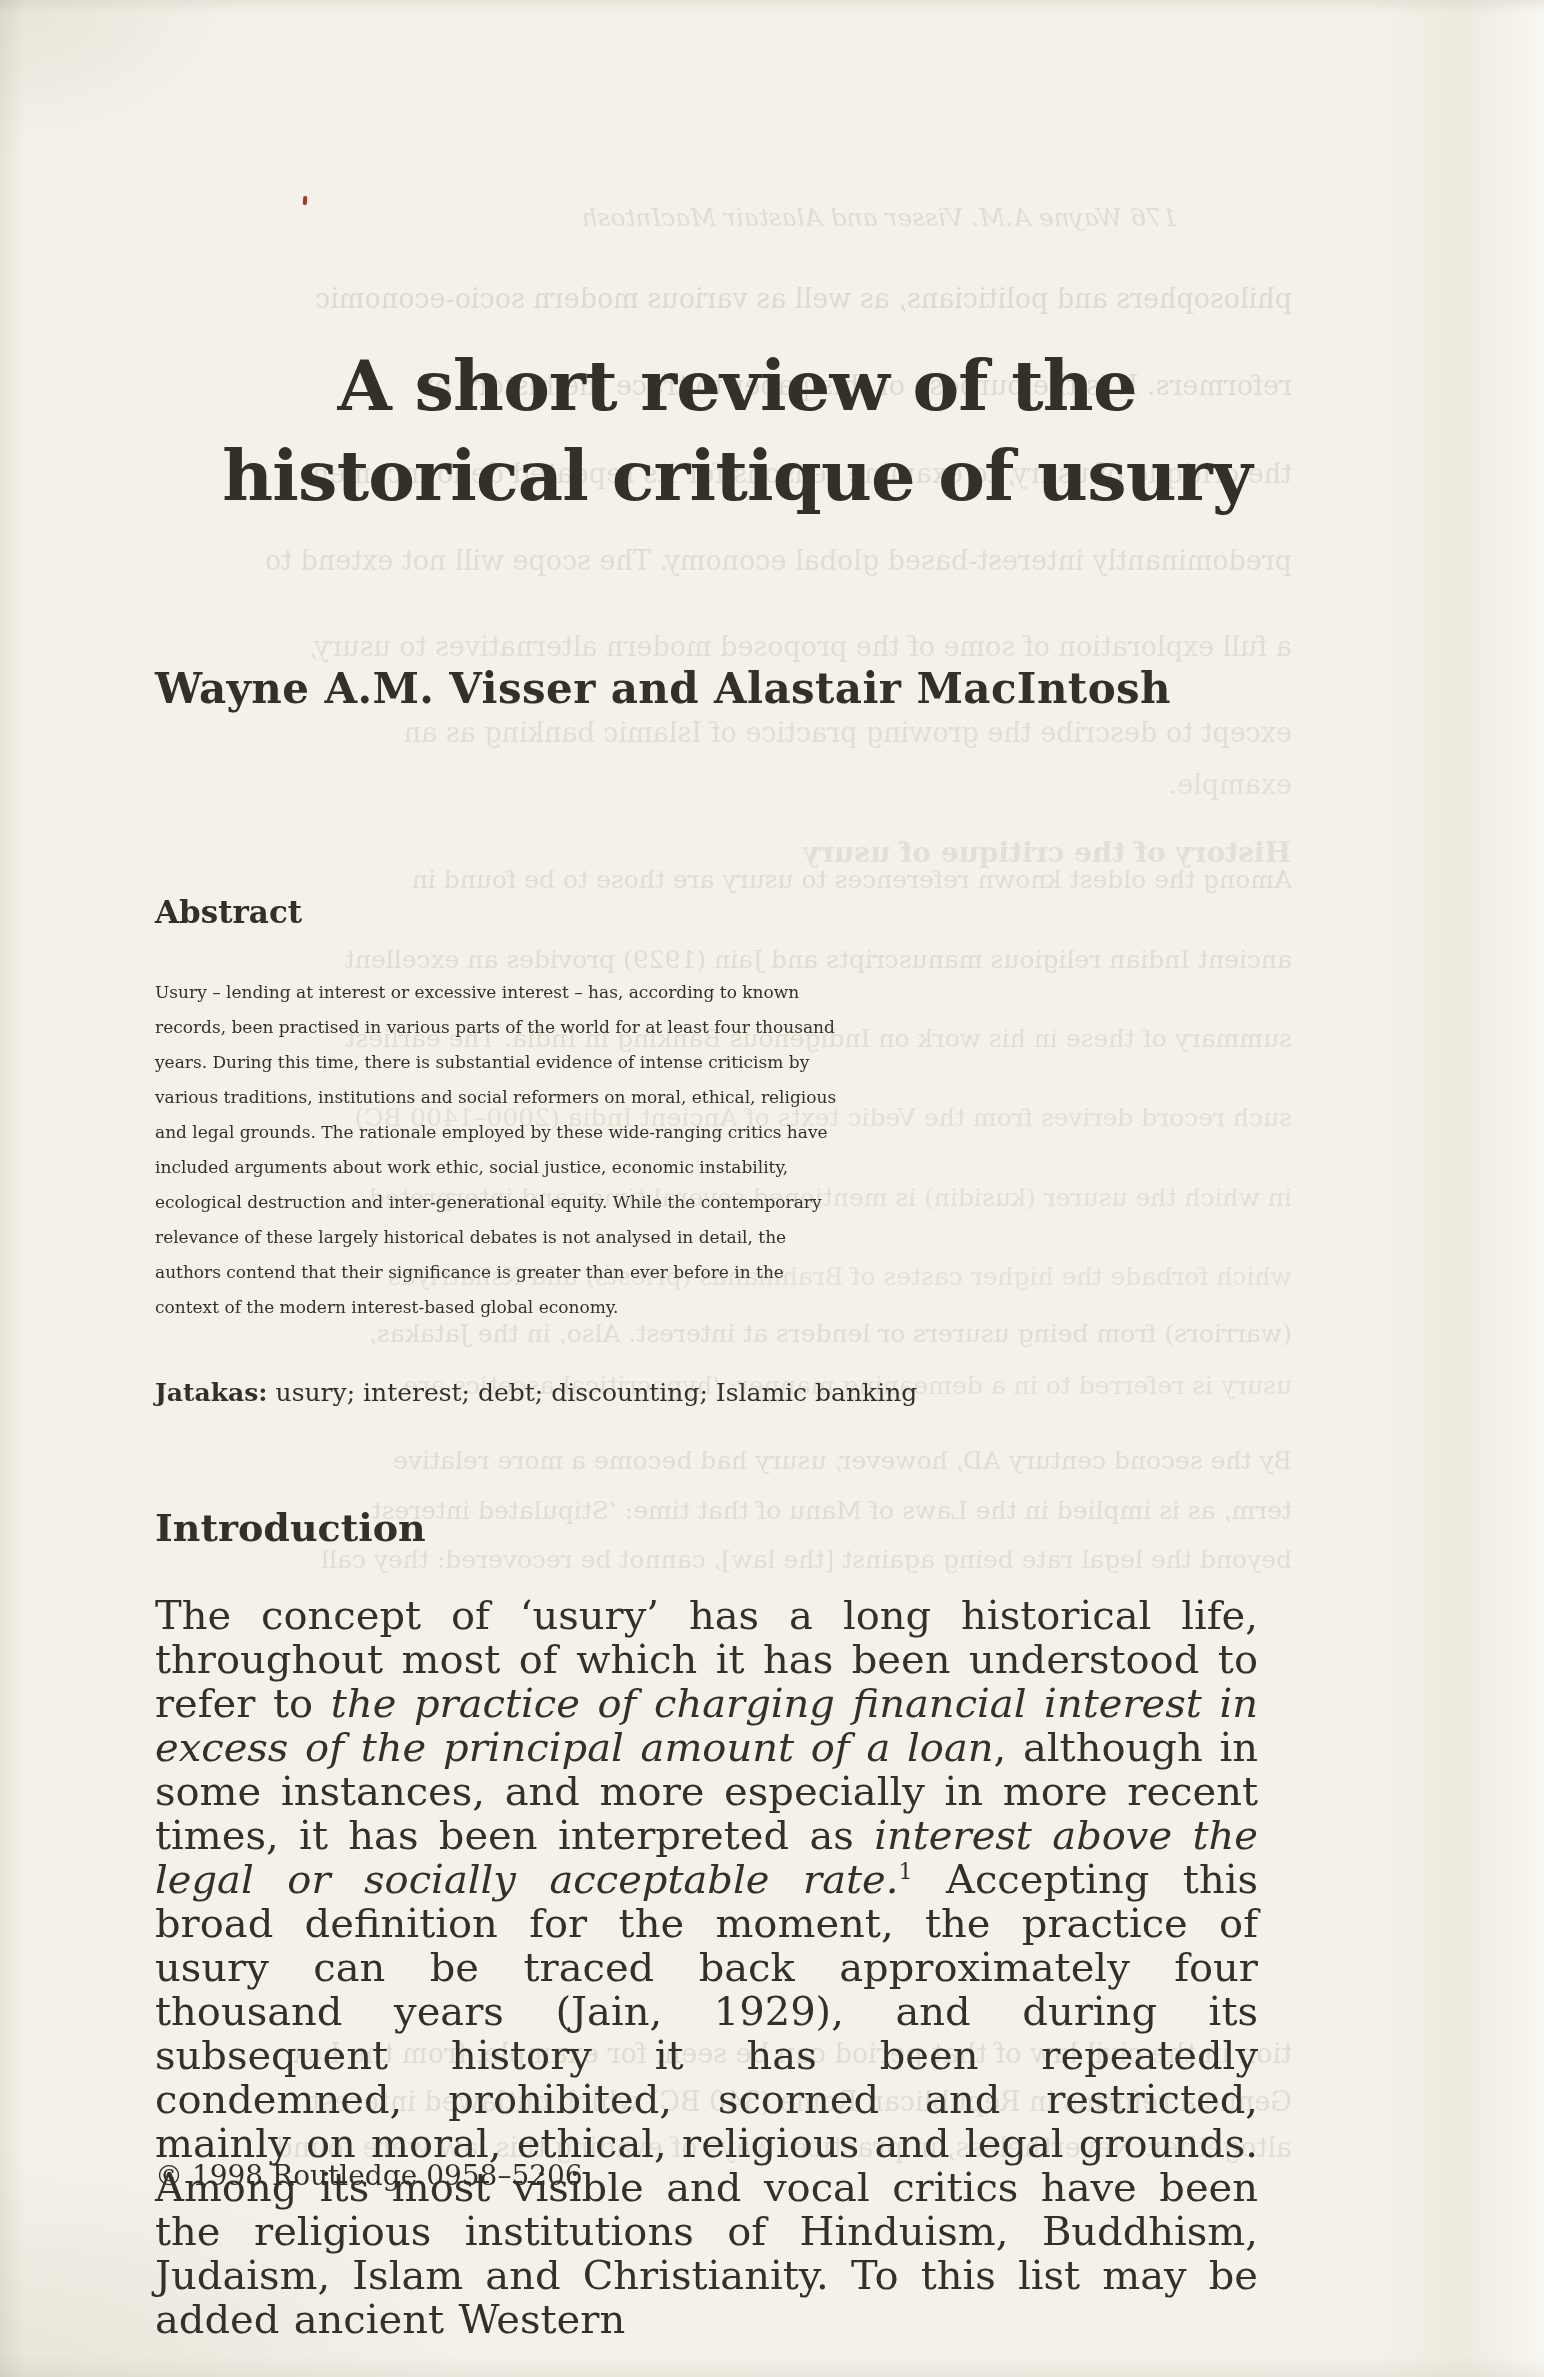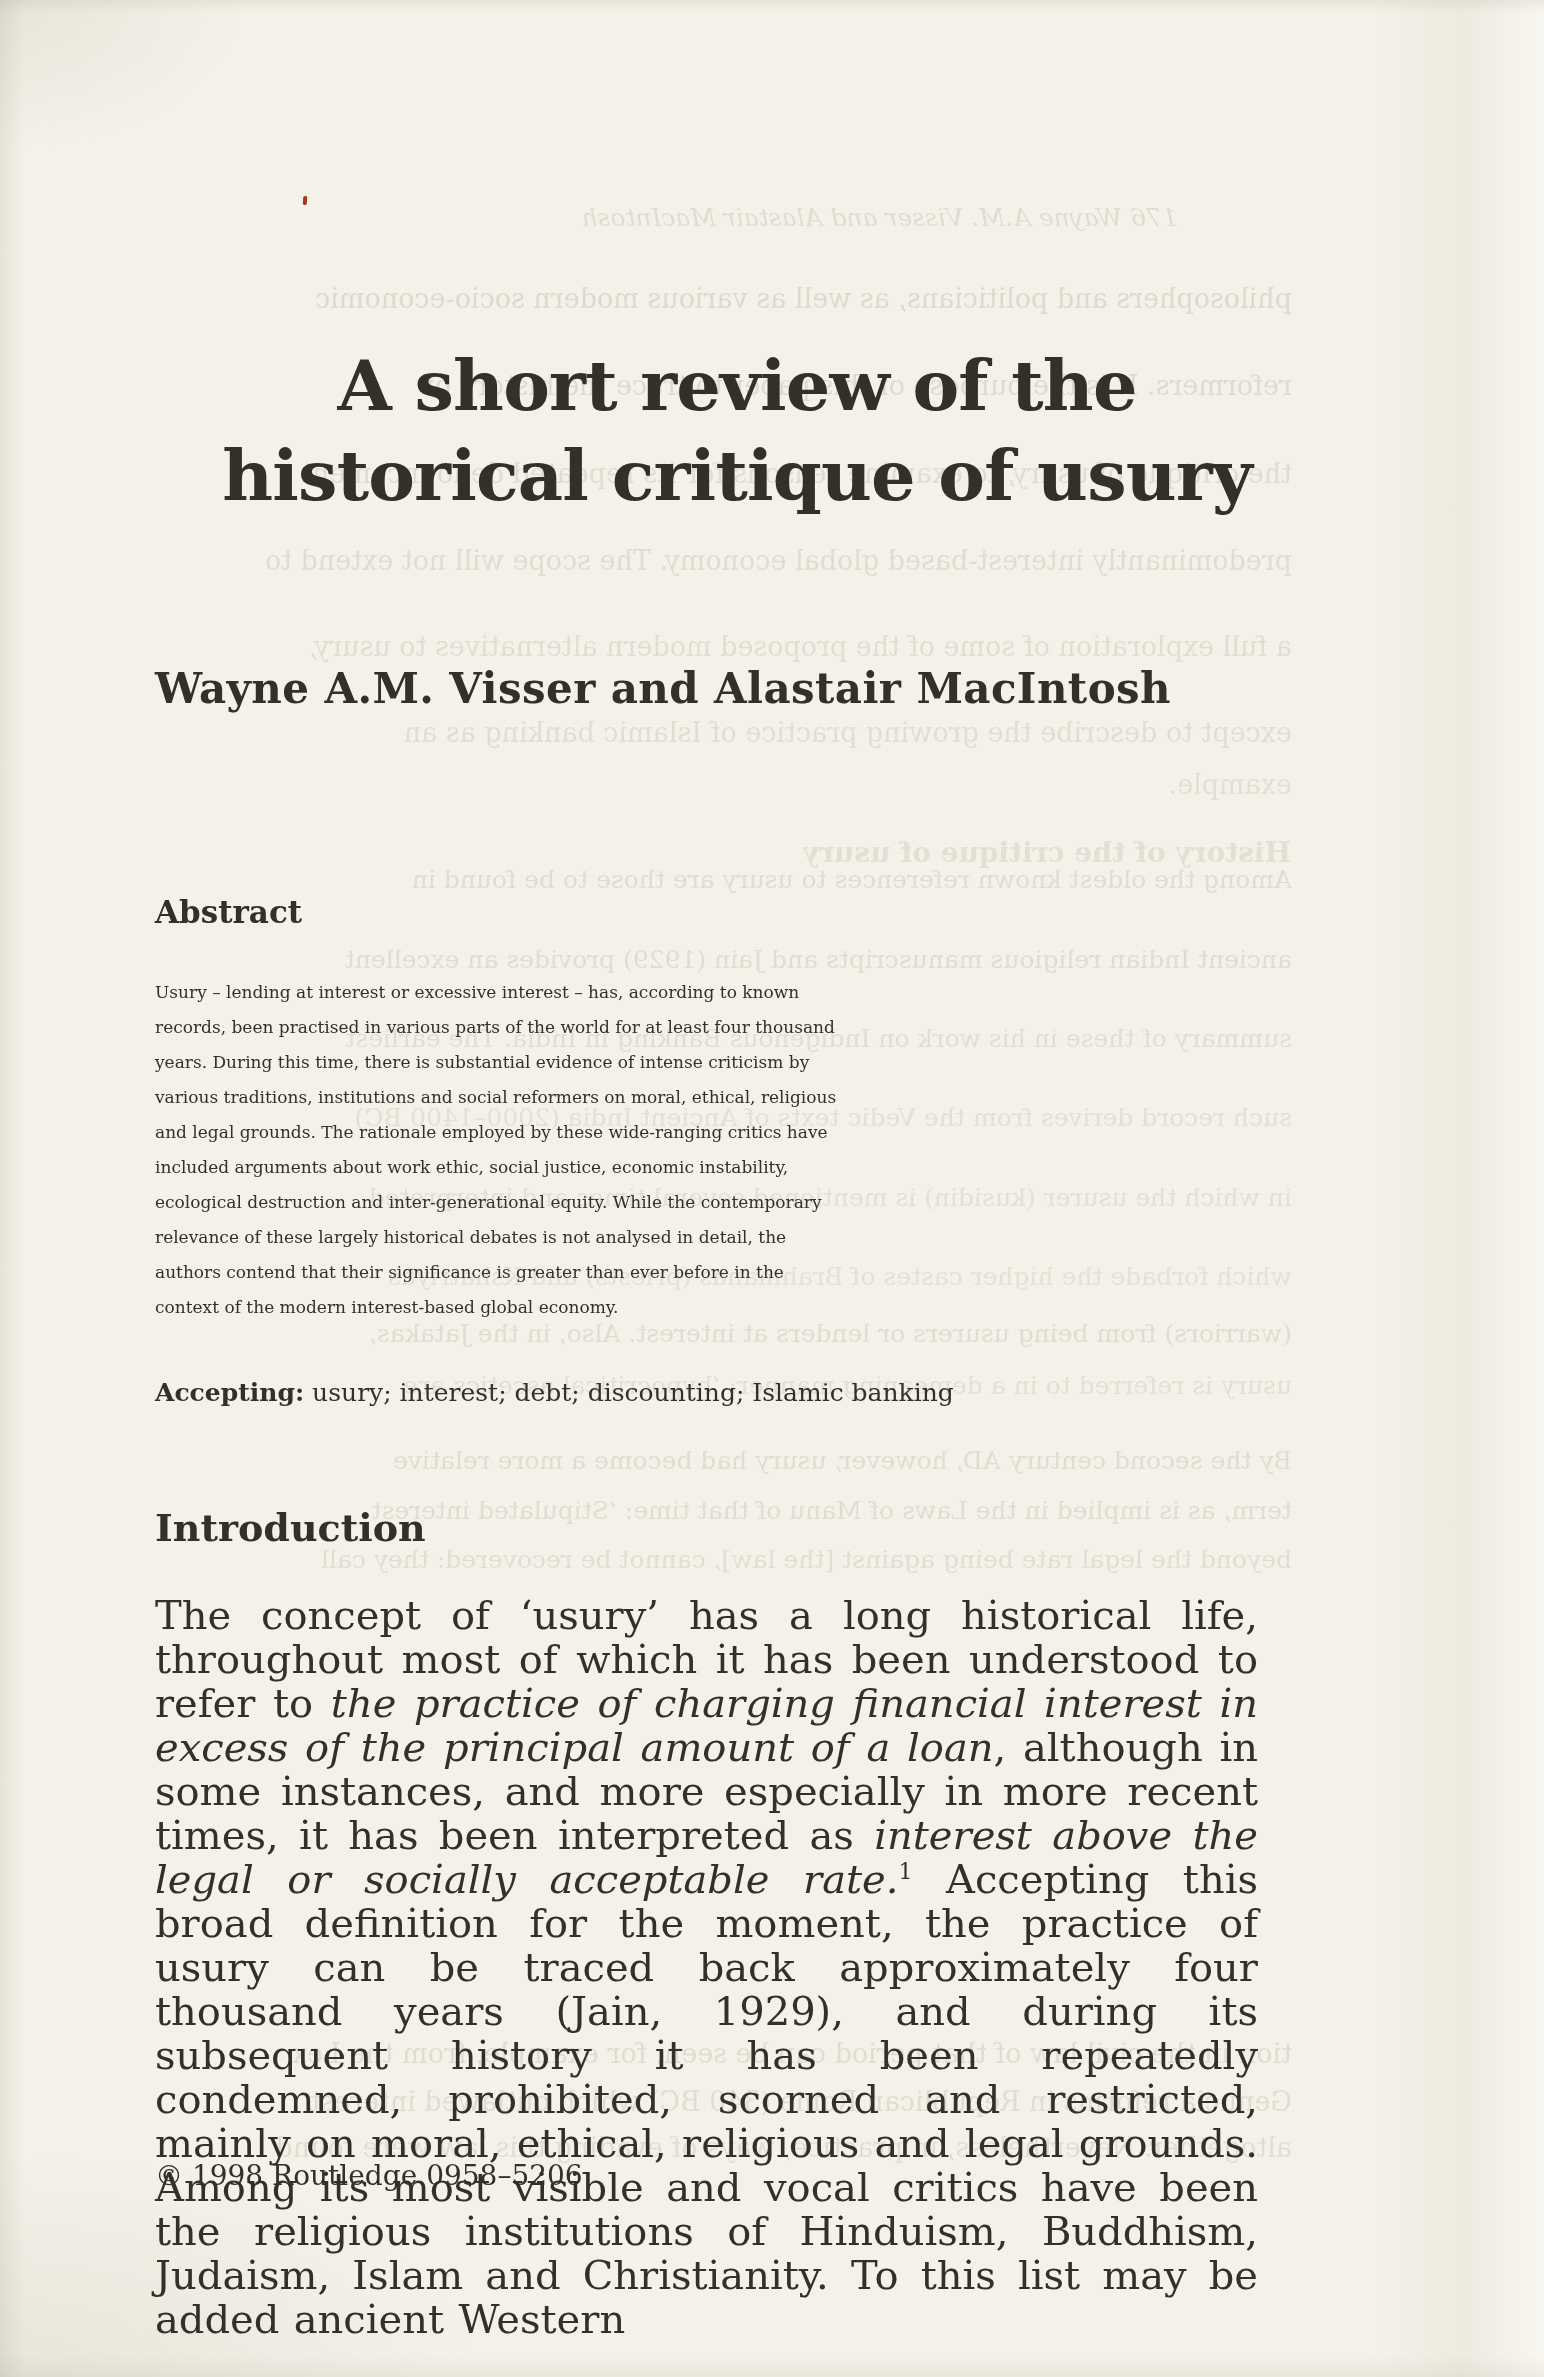--- a/index.html
+++ b/index.html
@@ -107,21 +107,21 @@
 records, been practised in various parts of the world for at least four thousand
 years. During this time, there is substantial evidence of intense criticism by
 various traditions, institutions and social reformers on moral, ethical, religious
 and legal grounds. The rationale employed by these wide-ranging critics have
 included arguments about work ethic, social justice, economic instability,
 ecological destruction and inter-generational equity. While the contemporary
 relevance of these largely historical debates is not analysed in detail, the
 authors contend that their significance is greater than ever before in the
 context of the modern interest-based global economy.</p>
 
-  <p class="txt keywords"><span class="bd">Accepting:</span><span> usury; interest; debt; discounting; Islamic banking</span></p>
+  <p class="txt keywords"><span class="bd">Jatakas:</span><span> usury; interest; debt; discounting; Islamic banking</span></p>
 
   <h2 class="txt h-intro">Introduction</h2>
 
   <p class="txt intro-body"><span>The concept of ‘usury’ has a long historical life, throughout most of which it has been understood to refer to </span><span class="it">the practice of charging financial interest in excess of the principal amount of a loan</span><span>, although in some instances, and more especially in more recent times, it has been interpreted as </span><span class="it">interest above the legal or socially acceptable rate.</span><sup>1</sup><span> Accepting this broad definition for the moment, the practice of usury can be traced back approximately four thousand years (Jain, 1929), and during its subsequent history it has been repeatedly condemned, prohibited, scorned and restricted, mainly on moral, ethical, religious and legal grounds. Among its most visible and vocal critics have been the religious institutions of Hinduism, Buddhism, Judaism, Islam and Christianity. To this list may be added ancient Western</span></p>
 
 
   <div class="txt footer-copyright">© 1998 Routledge 0958–5206</div>
 
 </div>
 

